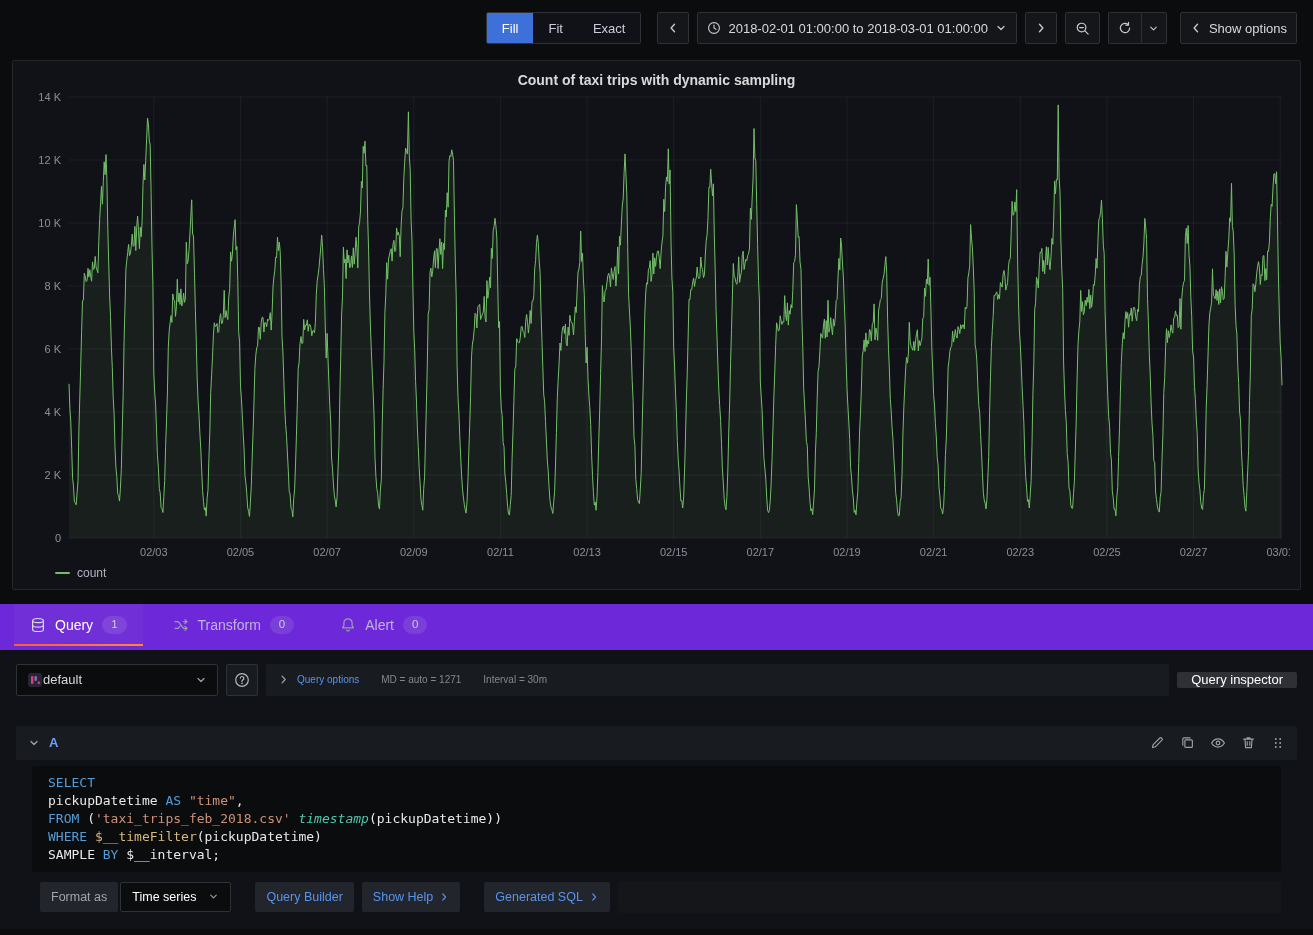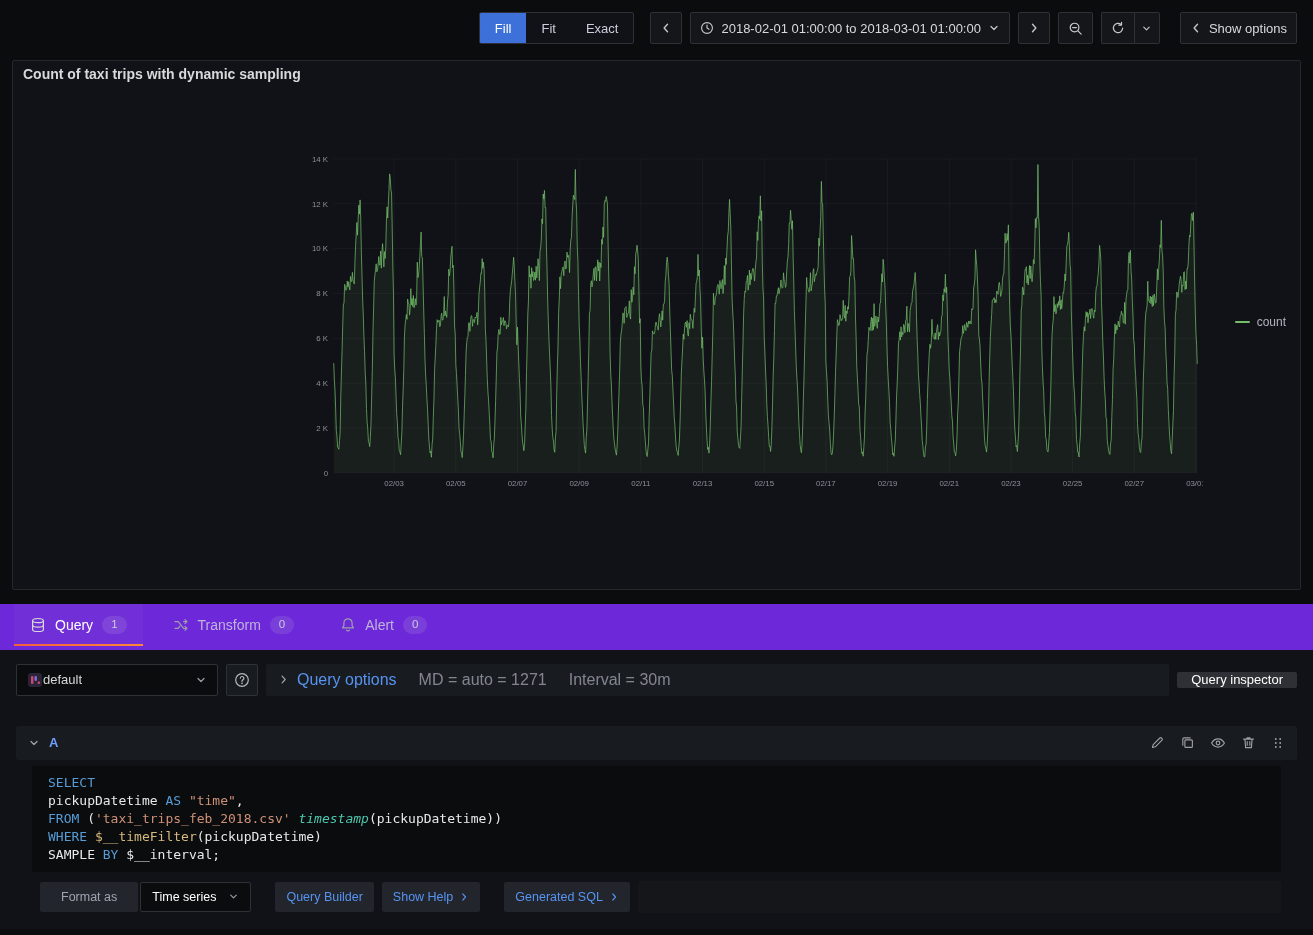--- a/index.html
+++ b/index.html
@@ -10,24 +10,24 @@
   
   .topbar{height:56px;display:flex;align-items:center;justify-content:flex-end;gap:8px;padding:0 16px;background:#0b0c0e}
   .mode-group{display:flex;align-items:stretch;height:32px;background:#111217;border:1px solid #2c3235;border-radius:2px;overflow:hidden;margin-right:8px}
   .mode-btn{border:none;background:transparent;color:#ccccdc;font-size:13px;padding:8px 15px;cursor:pointer;font-family:inherit}
   .mode-btn.active{background:var(--accent-blue,#3D71D9);color:#fff}
   .tb-btn{height:32px;min-width:32px;display:flex;align-items:center;justify-content:center;gap:7px;background:#141619;border:1px solid #2c3235;border-radius:2px;color:#d8d9da;font-size:13px;padding:0 9px;cursor:pointer;font-family:inherit}
   .tb-btn .ic{color:#c7c9d1}
   .refresh-cluster{display:flex}
   .refresh-cluster .tb-btn:first-child{border-radius:2px 0 0 2px;border-right:none}
   .refresh-cluster .tb-btn:last-child{border-radius:0 2px 2px 0;min-width:26px;padding:0 5px}
-  .showopts{margin-left:12px;font-weight:500}
-
-  
-  .panel{margin:4px 12px 0;height:530px;background:#111217;border:1px solid #25272b;border-radius:2px;display:flex;padding:0 10px 4px}
+  .showopts{margin-left:5px;font-weight:500}
+
+  
+  .panel{margin:4px 12px 0;height:530px;background:#111217;border:1px solid #25272b;border-radius:2px;display:flex;flex-direction:column;padding:6px 10px 4px}
   .panel-title{text-align:center;font-size:14px;font-weight:700;color:#d8d9da;padding:5px 0 3px}
   #chart-svg{flex:1;width:100%}
   .legend{display:flex;align-items:center;gap:7px;padding:2px 4px 5px 32px;font-size:12px;color:rgba(204,204,220,0.85);cursor:pointer}
   .legend-line{width:15px;height:2px;background:var(--series,#73BF69);border-radius:1px}
 
   
   .tabsbar{margin-top:14px;padding:0 14px;display:flex;gap:14px;border-bottom:4px solid #6d28d9;background:#6d28d9}
   .tab{display:flex;align-items:center;gap:9px;padding:12px 16px;font-size:14px;color:rgba(204,204,220,0.85);position:relative;cursor:pointer}
   .tab .ic{color:#9da0a8}
   .tab.active{color:#fff;background:rgba(204,204,220,0.05)}
@@ -35,21 +35,21 @@
   .tab.active::after{content:"";position:absolute;left:0;right:0;bottom:0;height:2px;
      background:linear-gradient(90deg,var(--tab-grad-a,#F55F3E),var(--tab-grad-b,#FF8833))}
   .badge{background:rgba(204,204,220,0.14);border-radius:10px;padding:2px 9px;font-size:11.5px;color:#ccccdc;line-height:1.2}
 
   
   .content{background:#111217;padding:14px 16px 0;height:279px}
   .controls-row{display:flex;align-items:center;gap:8px}
   .ds-select{width:202px;height:32px;background:#0b0c0e;border:1px solid #2c3235;border-radius:2px;display:flex;align-items:center;padding:0 10px;color:#d8d9da;cursor:pointer}
   .ds-select .caret{margin-left:auto;color:#9da0a8}
   .help-btn{width:32px;height:32px;display:flex;align-items:center;justify-content:center;background:#181b1f;border:1px solid #2c3235;border-radius:2px;color:#b4b7bf;cursor:pointer}
-  .options-bar{flex:1;height:32px;background:#181b1f;border-radius:2px;display:flex;align-items:center;gap:22px;padding:0 12px;font-size:16px}
+  .options-bar{flex:1;height:32px;background:#181b1f;border-radius:2px;display:flex;align-items:center;gap:22px;padding:0 12px;font-size:10px}
   .opt-toggle{display:flex;align-items:center;gap:8px;color:var(--link-blue,#5794F2);font-weight:500;cursor:pointer}
   .opt-toggle .ic{color:#9da0a8}
   .opt-meta{color:rgba(204,204,220,0.6)}
   .inspector-btn{height:16px;padding:0 14px;background:rgba(204,204,220,0.16);border:none;border-radius:2px;color:#fff;font-size:13px;font-weight:500;cursor:pointer;font-family:inherit}
 
   
   .query-card{margin-top:30px}
   .q-header{height:34px;background:#181b1f;border-radius:2px;display:flex;align-items:center;gap:9px;padding:0 12px}
   .q-header .ic{color:#9da0a8;cursor:pointer}
   .q-ref{color:#6E9FFF;font-size:13px;font-weight:700;cursor:pointer}
@@ -57,21 +57,21 @@
   .q-actions .ic{cursor:pointer}
   .code-block{margin:6px 16px 0;background:#0b0c0e;padding:8px 16px;font-family:"DejaVu Sans Mono",monospace;font-size:13px;line-height:18px;border-radius:2px}
   .code-line{white-space:pre}
   .c-kw{color:var(--code-kw,#569CD6)}
   .c-str{color:var(--code-str,#CE9178)}
   .c-ts{color:var(--code-ts,#4EC9B0);font-style:italic}
   .c-var{color:var(--code-var,#D7BA7D)}
   .c-plain{color:#E9E9E9}
 
   .q-footer{display:flex;align-items:center;gap:8px;margin:9px 16px 0 24px}
-  .chip{height:30px;display:flex;align-items:center;padding:0 21px;background:#22252B;border-radius:2px;font-size:12.5px;color:rgba(204,204,220,0.75)}
+  .chip{height:30px;display:flex;align-items:center;padding:0 11px;background:#22252B;border-radius:2px;font-size:12.5px;color:rgba(204,204,220,0.75)}
   .fmt-select{height:30px;display:flex;align-items:center;gap:12px;padding:0 11px;background:#0b0c0e;border:1px solid #2c3235;border-radius:2px;color:#fff;font-size:12.5px;cursor:pointer;margin-left:-6px}
   .fmt-select .caret{color:#9da0a8}
   .link-btn{height:30px;display:flex;align-items:center;gap:6px;padding:0 11px;background:#22252B;border:none;border-radius:2px;color:var(--link-blue,#5794F2);font-size:12.5px;font-weight:400;cursor:pointer;font-family:inherit}
   .link-btn .ic{color:var(--link-blue,#5794F2)}
   .gap-left{margin-left:16px}
   .footer-filler{flex:1;height:32px;background:#141619;border-radius:2px}
 </style>
 </head>
 <body>
 

